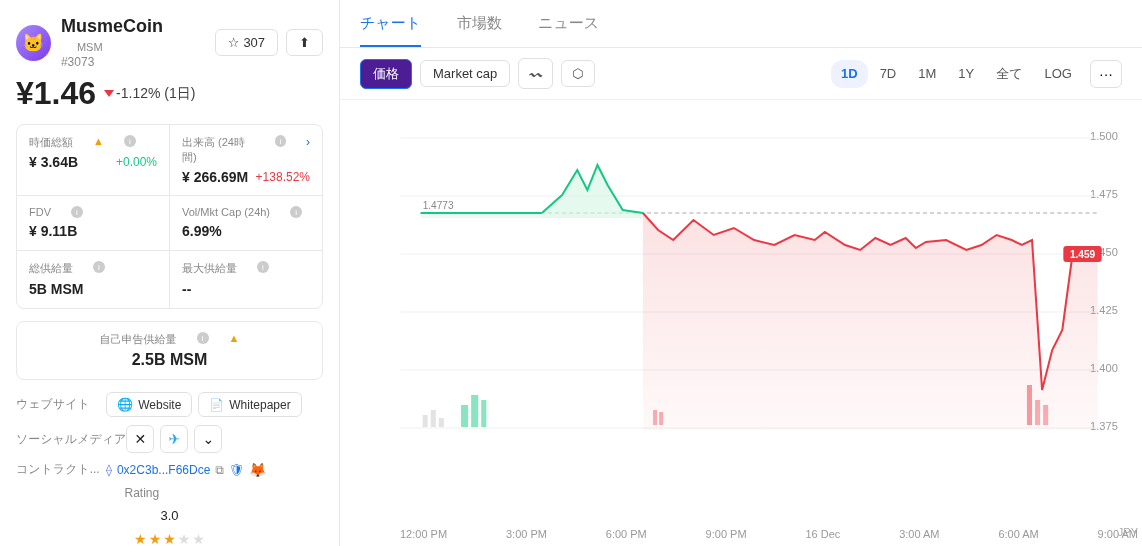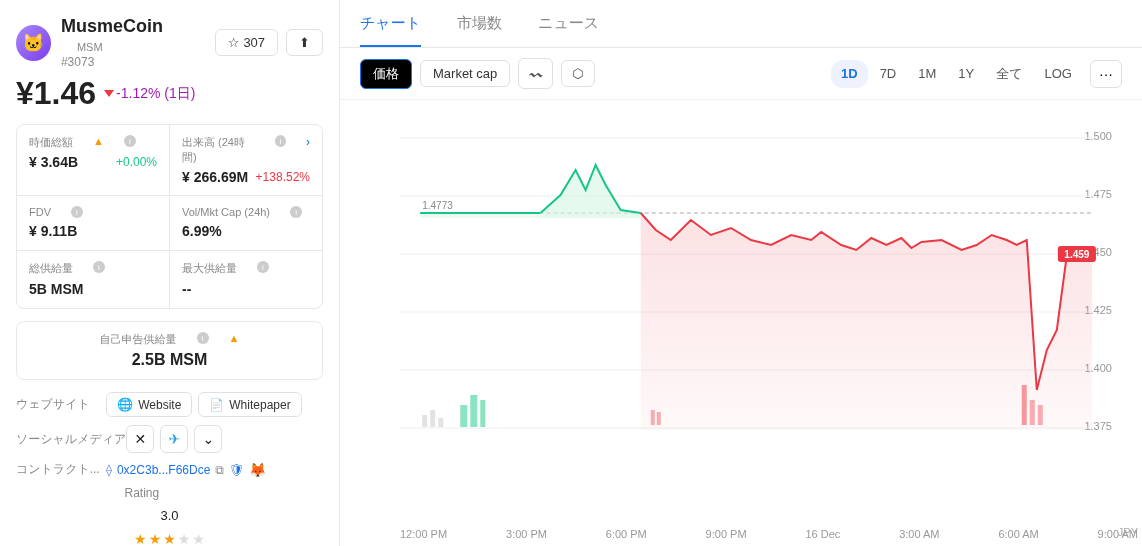--- a/index.html
+++ b/index.html
@@ -12,21 +12,21 @@
     .coin-header { display: flex; align-items: center; gap: 10px; margin-bottom: 6px; }
     .coin-logo { width: 36px; height: 36px; border-radius: 50%; background: linear-gradient(135deg, #a78bfa, #7c3aed); display: flex; align-items: center; justify-content: center; font-size: 18px; }
     .coin-name { font-size: 18px; font-weight: 700; }
     .coin-ticker { font-size: 11px; color: #888; font-weight: 400; margin-left: 16px; text-align: center; }
     .coin-rank { font-size: 12px; color: #888; }
     .header-actions { display: flex; gap: 8px; margin-left: auto; }
     .action-btn { display: flex; align-items: center; gap: 4px; padding: 5px 12px; border: 1px solid #e0e0e0; border-radius: 6px; background: #fff; font-size: 13px; cursor: pointer; color: #333; }
 
     .price-row { display: flex; align-items: center; gap: 8px; margin-bottom: 12px; }
     .price-main { font-size: 32px; font-weight: 700; }
-    .price-change { font-size: 14px; color: #a21caf; display: flex; align-items: center; gap: 2px; }
+    .price-change { font-size: 14px; color: #404040; display: flex; align-items: center; gap: 2px; }
     .price-change .arrow-down { width: 0; height: 0; border-left: 5px solid transparent; border-right: 5px solid transparent; border-top: 7px solid #ea3943; display: inline-block; }
 
     .stats-grid { display: grid; grid-template-columns: 1fr 1fr; gap: 1px; background: #e8e8e8; border: 1px solid #e8e8e8; border-radius: 8px; overflow: hidden; margin-bottom: 12px; }
     .stat-cell { background: #fff; padding: 10px 12px; }
     .stat-label { font-size: 11px; color: #888; margin-bottom: 4px; display: flex; gap: 20px; }
     .stat-label .info-icon { width: 12px; height: 12px; border-radius: 50%; background: #ccc; color: #fff; font-size: 8px; display: inline-flex; align-items: center; justify-content: center; }
     .stat-value { font-size: 14px; font-weight: 600; }
     .stat-change-pos { color: #16c784; font-size: 12px; }
     .stat-change-neg { color: #ea3943; font-size: 12px; }
     .warning-icon { color: #f59e0b; font-size: 11px; }
@@ -59,29 +59,29 @@
     .rating-val { font-size: 13px; font-weight: 500; }
 
     
     .right-panel { flex: 1; display: flex; flex-direction: column; padding: 0; }
     .tabs-bar { display: flex; align-items: center; padding: 14px 20px 0 20px; border-bottom: 1px solid #e8e8e8; gap: 36px; }
     .tab { font-size: 15px; padding-bottom: 12px; cursor: pointer; color: #888; border-bottom: 2px solid transparent; }
     .tab.active { color: #1a73e8; border-bottom: 2px solid #1a73e8; font-weight: 500; }
 
     .chart-controls { display: flex; align-items: center; padding: 10px 20px; gap: 8px; border-bottom: 1px solid #f0f0f0; }
     .ctrl-btn { padding: 5px 12px; border: 1px solid #e0e0e0; border-radius: 6px; background: #fff; font-size: 13px; cursor: pointer; color: #333; }
-    .ctrl-btn.active { background: #000000; color: #fff; border-color: #1a73e8; }
+    .ctrl-btn.active { background: #4c1d95; color: #fff; border-color: #1a73e8; }
     .ctrl-icon { padding: 5px 10px; border: 1px solid #e0e0e0; border-radius: 6px; background: #fff; font-size: 13px; cursor: pointer; color: #555; }
     .ctrl-spacer { flex: 1; }
     .time-btns { display: flex; gap: 2px; }
     .time-btn { padding: 5px 10px; border-radius: 12px; font-size: 13px; cursor: pointer; color: #555; background: transparent; border: none; }
     .time-btn.active { background: #eef2ff; color: #1a73e8; font-weight: 600; }
     .ctrl-dots { padding: 5px 8px; border: 1px solid #e0e0e0; border-radius: 6px; background: #fff; font-size: 14px; cursor: pointer; }
 
-    .chart-area { flex: 1; position: relative; padding: 10px 20px 0 20px; overflow: hidden; }
+    .chart-area { flex: 1; position: relative; padding: 10px 14px 0 20px; overflow: hidden; }
 
     .x-axis-labels { display: flex; justify-content: space-between; padding: 4px 0 2px 10px; font-size: 11px; color: #999; }
   </style>
 </head>
 <body>
 
 <div class="top-bar">
 
   <div class="left-panel">
 

